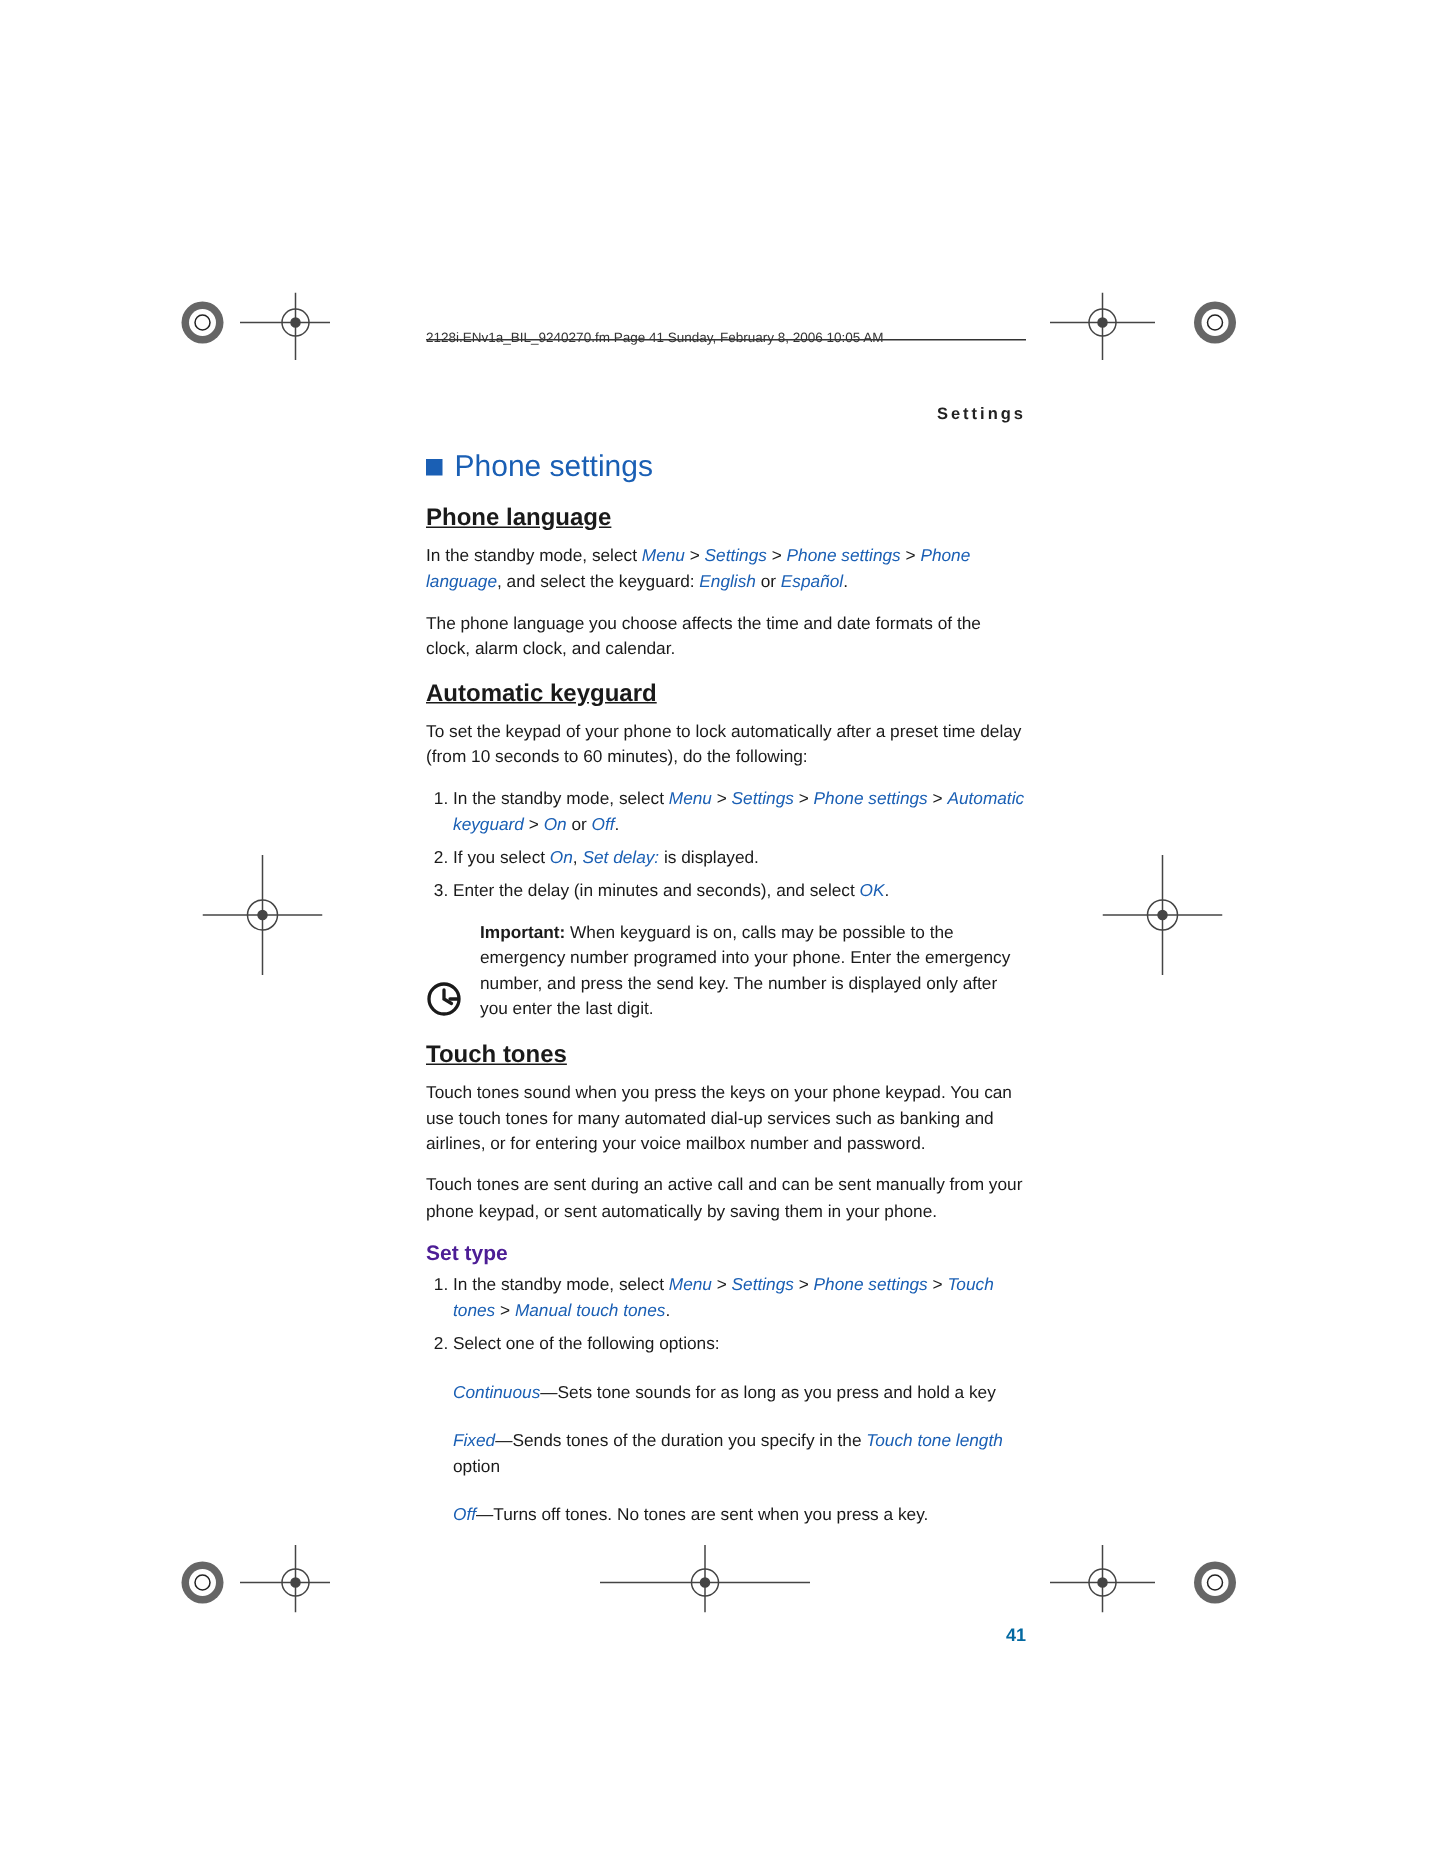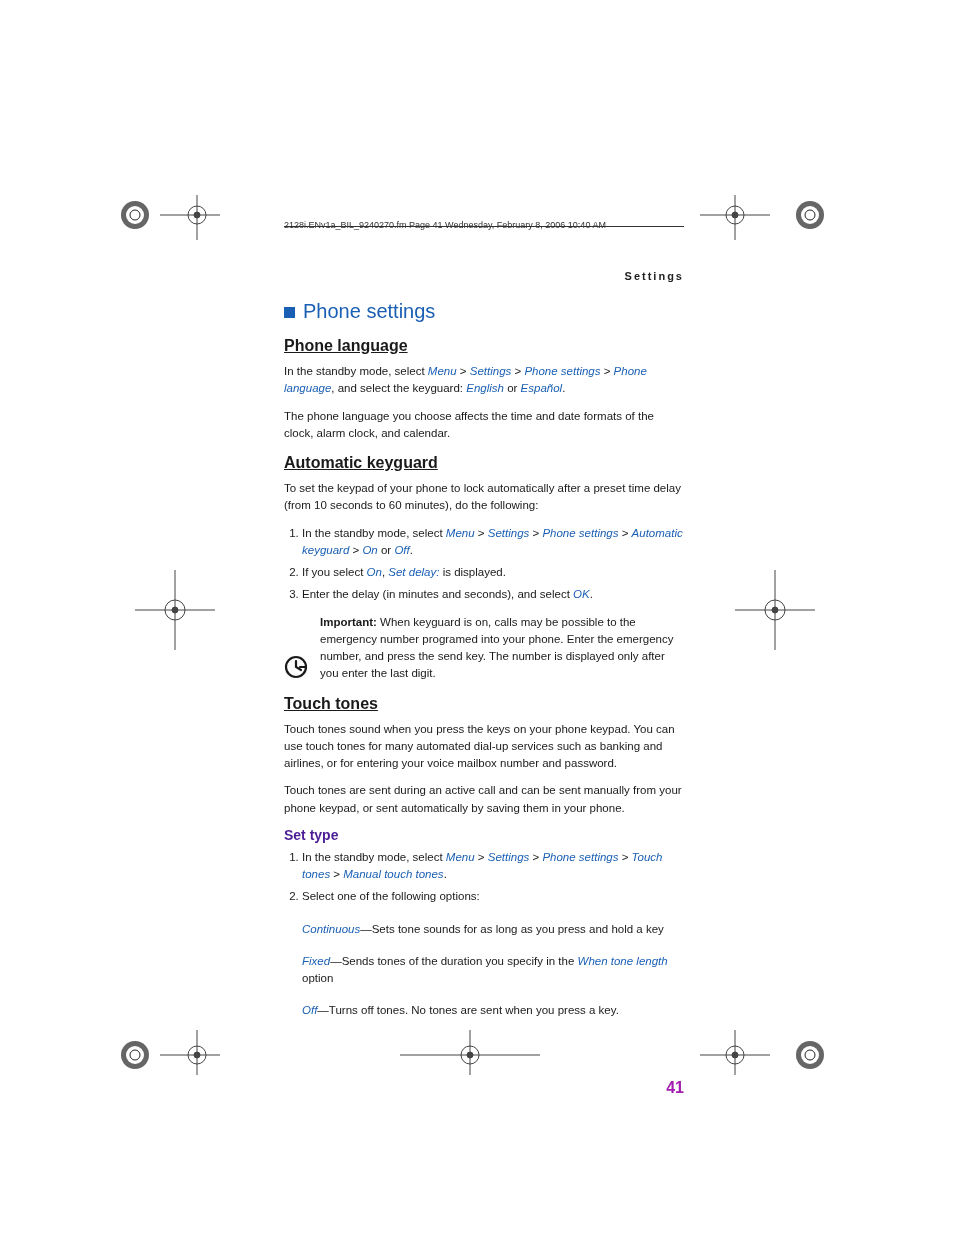--- a/index.html
+++ b/index.html
@@ -97,23 +97,23 @@
   .option-line {
     font-size: 11.5px;
     line-height: 1.5;
     color: #1a1a1a;
     margin: 15px 0 5px 18px;
   }
   .page-num {
     position: absolute;
     right: 0;
     bottom: -72px;
-    font-size: 16px;
-    font-weight: bold;
-    color: #a21caf;
+    font-size: 12px;
+    font-weight: bold;
+    color: #0369a1;
   }
 </style>
 </head>
 <body>
 
 <svg style="position:absolute;left:115px;top:195px" width="120" height="60">
   <g stroke="#444" fill="none" stroke-width="1">
     <circle cx="20" cy="20" r="13"></circle>
       <circle cx="20" cy="20" r="14" fill="#666" stroke="none"></circle>
     <circle cx="20" cy="20" r="9" fill="#fff" stroke="none"></circle>
@@ -180,21 +180,21 @@
     <line x1="40" y1="0" x2="40" y2="80"></line>
     <circle cx="40" cy="40" r="10"></circle>
       <circle cx="40" cy="40" r="3" fill="#444"></circle>
   </g>
 </svg>
 
 <div style="position:absolute;left:284px;top:226px;width:400px;border-bottom:1px solid #333;"></div>
 
 <div class="page">
 
-  <div class="header-line">2128i.ENv1a_BIL_9240270.fm  Page 41  Wednesday, February 8, 2006  10:40 AM</div>
+  <div class="header-line">2128i.ENv1a_BIL_9240270.fm  Page 41  Sunday, February 8, 2006  10:05 AM</div>
 
   <div class="running-head">Settings</div>
 
   <div class="section-title">
     <span class="sq"></span><span>Phone settings</span>
   </div>
 
   <div class="subsection">Phone language</div>
   <div class="body-text">
     <span>In the standby mode, select </span><span class="ital">Menu</span><span> &gt; </span><span class="ital">Settings</span><span> &gt; </span><span class="ital">Phone settings</span><span> &gt; </span><span class="ital">Phone language</span><span>, and select the keyguard: </span><span class="ital">English</span><span> or </span><span class="ital">Español</span><span>.</span>
@@ -236,17 +236,17 @@
   <div class="subhead">Set type</div>
   <ol class="steps">
     <li>
       <span>In the standby mode, select </span><span class="ital">Menu</span><span> &gt; </span><span class="ital">Settings</span><span> &gt; </span><span class="ital">Phone settings</span><span> &gt; </span><span class="ital">Touch tones</span><span> &gt; </span><span class="ital">Manual touch tones</span><span>.</span>
     </li>
     <li>
       <span>Select one of the following options:</span>
     </li>
   </ol>
   <div class="option-line"><span class="ital">Continuous</span><span>—Sets tone sounds for as long as you press and hold a key</span></div>
-  <div class="option-line"><span class="ital">Fixed</span><span>—Sends tones of the duration you specify in the </span><span class="ital">When tone length</span><span> option</span></div>
+  <div class="option-line"><span class="ital">Fixed</span><span>—Sends tones of the duration you specify in the </span><span class="ital">Touch tone length</span><span> option</span></div>
   <div class="option-line"><span class="ital">Off</span><span>—Turns off tones. No tones are sent when you press a key.</span></div>
 
   <div class="page-num">41</div>
 </div>
 
 </body></html>

